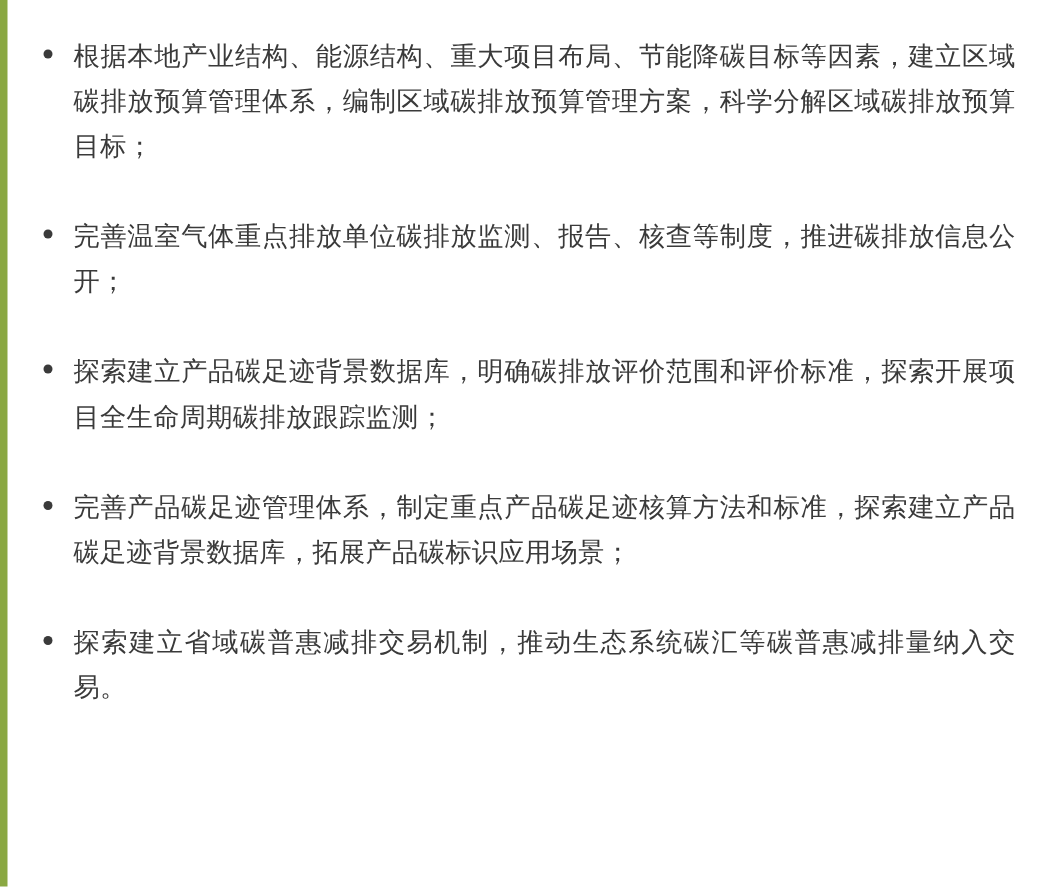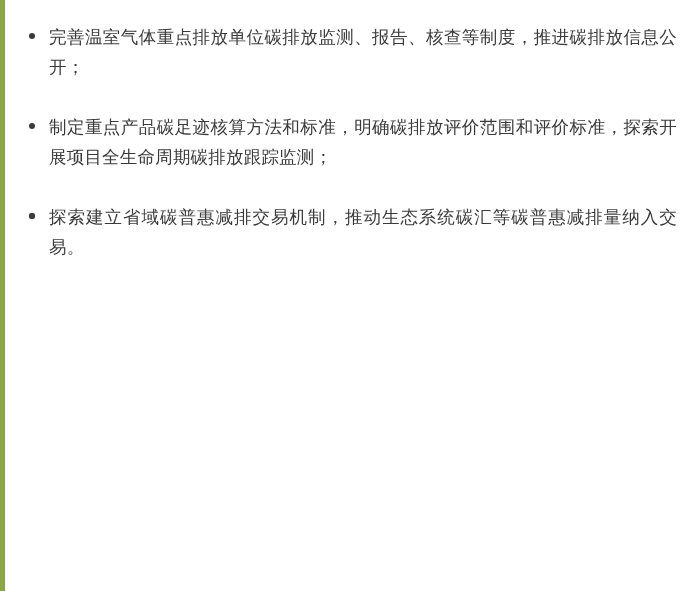--- a/index.html
+++ b/index.html
@@ -67,28 +67,33 @@
 </style>
 </head>
 <body>
 
 <div class="page">
   <div class="left-rule"></div>
   <div class="content">
     <ul class="bullet-list">
       <li class="bullet-item">
         <span class="bullet-dot"></span>
+        <span>根据本地产业结构、能源结构、重大项目布局、节能降碳目标等因素，建立区域碳排放预算管理体系，编制区域碳排放预算管理方案，科学分解区域碳排放预算目标；</span>
+      </li>
+      <li class="bullet-item">
+        <span class="bullet-dot"></span>
         <span>完善温室气体重点排放单位碳排放监测、报告、核查等制度，推进碳排放信息公开；</span>
       </li>
       <li class="bullet-item">
         <span class="bullet-dot"></span>
-        <span>制定重点产品碳足迹核算方法和标准，明确碳排放评价范围和评价标准，探索开展项目全生命周期碳排放跟踪监测；</span>
+        <span>探索建立产品碳足迹背景数据库，明确碳排放评价范围和评价标准，探索开展项目全生命周期碳排放跟踪监测；</span>
       </li>
       <li class="bullet-item">
         <span class="bullet-dot"></span>
+        <span>完善产品碳足迹管理体系，制定重点产品碳足迹核算方法和标准，探索建立产品碳足迹背景数据库，拓展产品碳标识应用场景；</span>
       </li>
       <li class="bullet-item">
         <span class="bullet-dot"></span>
         <span>探索建立省域碳普惠减排交易机制，推动生态系统碳汇等碳普惠减排量纳入交易。</span>
       </li>
     </ul>
   </div>
 </div>
 
 </body></html>

